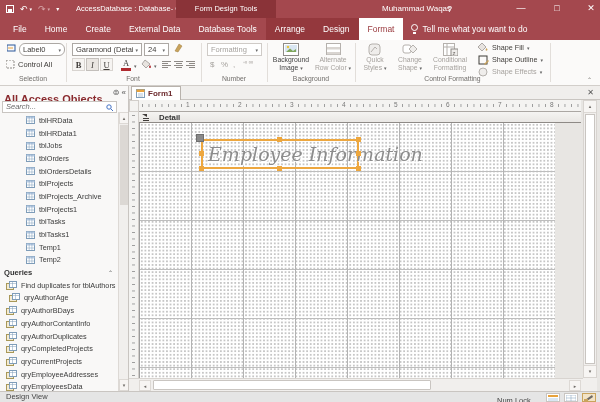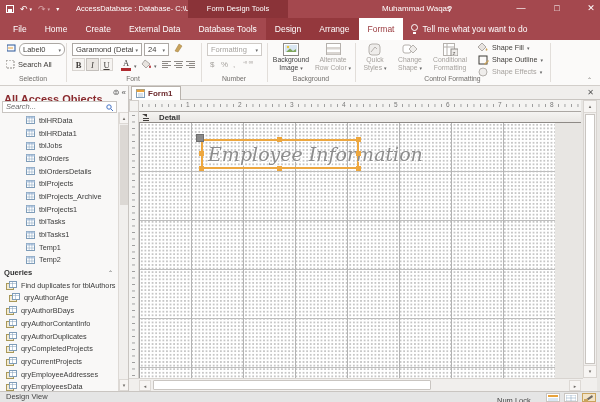--- a/index.html
+++ b/index.html
@@ -8,21 +8,21 @@
 
   
   #titlebar { position:absolute; left:0; top:0; width:600px; height:18px; background:#A4484E; color:#fff; }
   .qat { position:absolute; left:6px; top:0; height:18px; display:flex; align-items:center; gap:6px; }
   .qat .g { font-size:9px; color:#fff; line-height:18px; }
   .qat .dim { color:#d7a7aa; }
   .qat .caret { font-size:5px; margin-left:-4px; }
   .floppy { width:8px; height:8px; border:1px solid #fff; position:relative; display:inline-block; }
   .floppy::after { content:""; position:absolute; left:1px; bottom:0; width:4px; height:3px; background:#fff; }
   .app-title { position:absolute; left:76px; top:0; line-height:18px; font-size:7.5px; white-space:nowrap; }
-  .ctx-band { position:absolute; left:188px; top:0; width:100px; height:26px; background:#8A3338; text-align:center; line-height:18px; font-size:7.5px; }
+  .ctx-band { position:absolute; left:176px; top:0; width:100px; height:26px; background:#8A3338; text-align:center; line-height:18px; font-size:7.5px; }
   .tb-user { position:absolute; left:382px; top:0; line-height:18px; font-size:8px; }
   .tb-help { position:absolute; left:447px; top:0; line-height:18px; font-size:9px; }
   .win-btn { position:absolute; top:0; width:26px; height:18px; text-align:center; line-height:17px; font-size:9px; }
 
   
   #tabrow { position:absolute; left:0; top:18px; width:600px; height:22px; background:#A4484E; display:flex; align-items:stretch; padding-left:4px; }
   .rtab { color:#fff; font-size:8.5px; line-height:22px; padding:0 9px; white-space:nowrap; }
   .ctx-tabs { background:#94383D; display:flex; }
   .rtab.active { background:#fff; color:#9A3A3F; }
   .tellme { display:flex; align-items:center; gap:4px; color:#fff; font-size:8.5px; padding:0 8px; white-space:nowrap; }
@@ -137,22 +137,22 @@
     <span class="win-btn" style="left:578px;">✕</span>
   </div>
 
   <div id="tabrow">
     <span class="rtab">File</span>
     <span class="rtab">Home</span>
     <span class="rtab">Create</span>
     <span class="rtab">External Data</span>
     <span class="rtab">Database Tools</span>
     <span class="ctx-tabs">
+      <span class="rtab">Arrange</span>
       <span class="rtab">Design</span>
-      <span class="rtab">Arrange</span>
       <span class="rtab active">Format</span>
     </span>
     <span class="tellme">
       <span class="bulb">
           <span class="b1"></span>
           <span class="b2"></span>
         </span>
       <span>Tell me what you want to do</span>
     </span>
   </div>
@@ -166,21 +166,21 @@
         </svg>
     </span>
     <div class="combo" style="left:19px; top:3px; width:46px;border-radius:6px;">
       <span class="cv">Label0</span>
         <span class="ca">▾</span>
     </div>
     <div class="smallbtn" style="left:6px; top:20px;">
       <svg width="9" height="9">
           <rect x="0" y="0" width="8" height="8" fill="none" stroke="#8E8A86" stroke-dasharray="2 1"></rect>
         </svg>
-      <span>Search All</span>
+      <span>Control All</span>
     </div>
     <div class="glabel" style="left:0; width:66px;">Selection</div>
     <div class="gsep" style="left:66px;"></div>
 
     <div class="combo" style="left:72px; top:3px; width:70px;">
       <span class="cv">Garamond (Detail)</span>
         <span class="ca">▾</span>
     </div>
     <div class="combo" style="left:144px; top:3px; width:25px;">
       <span class="cv">24</span>

